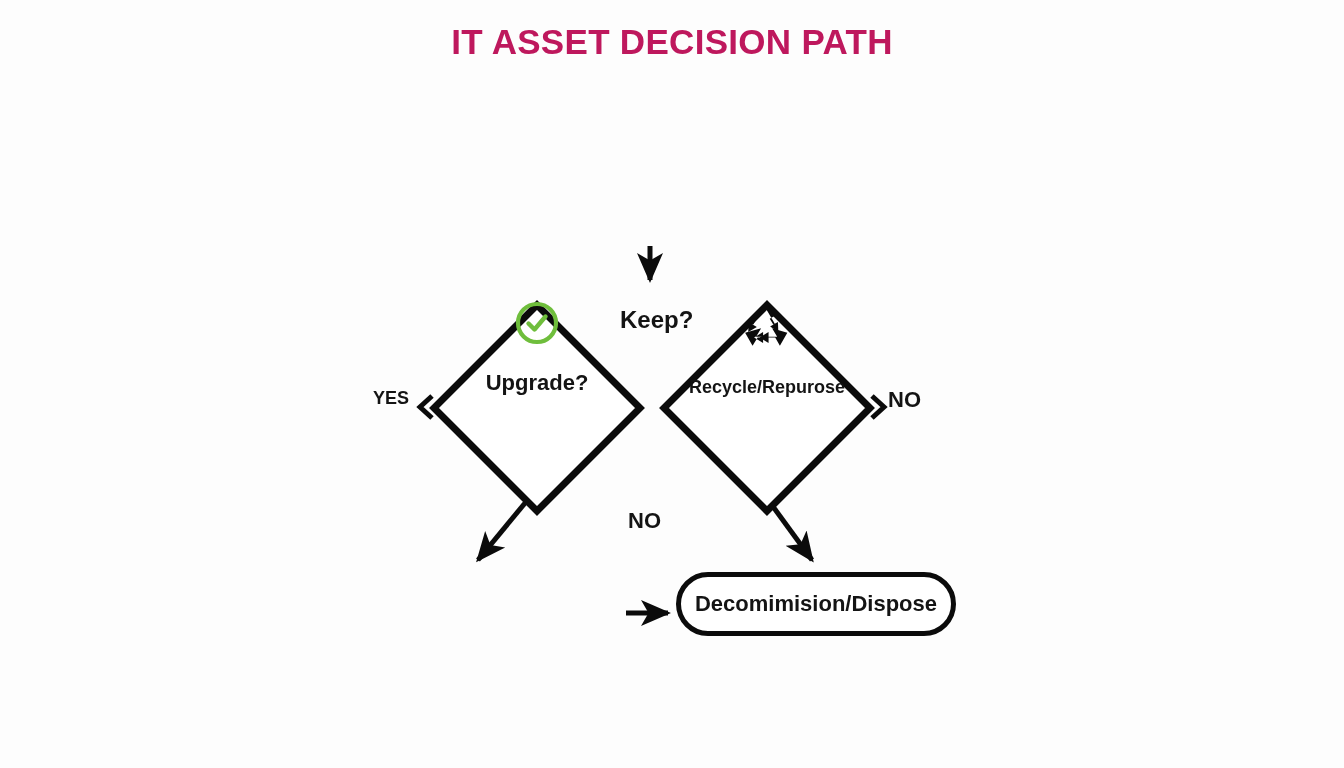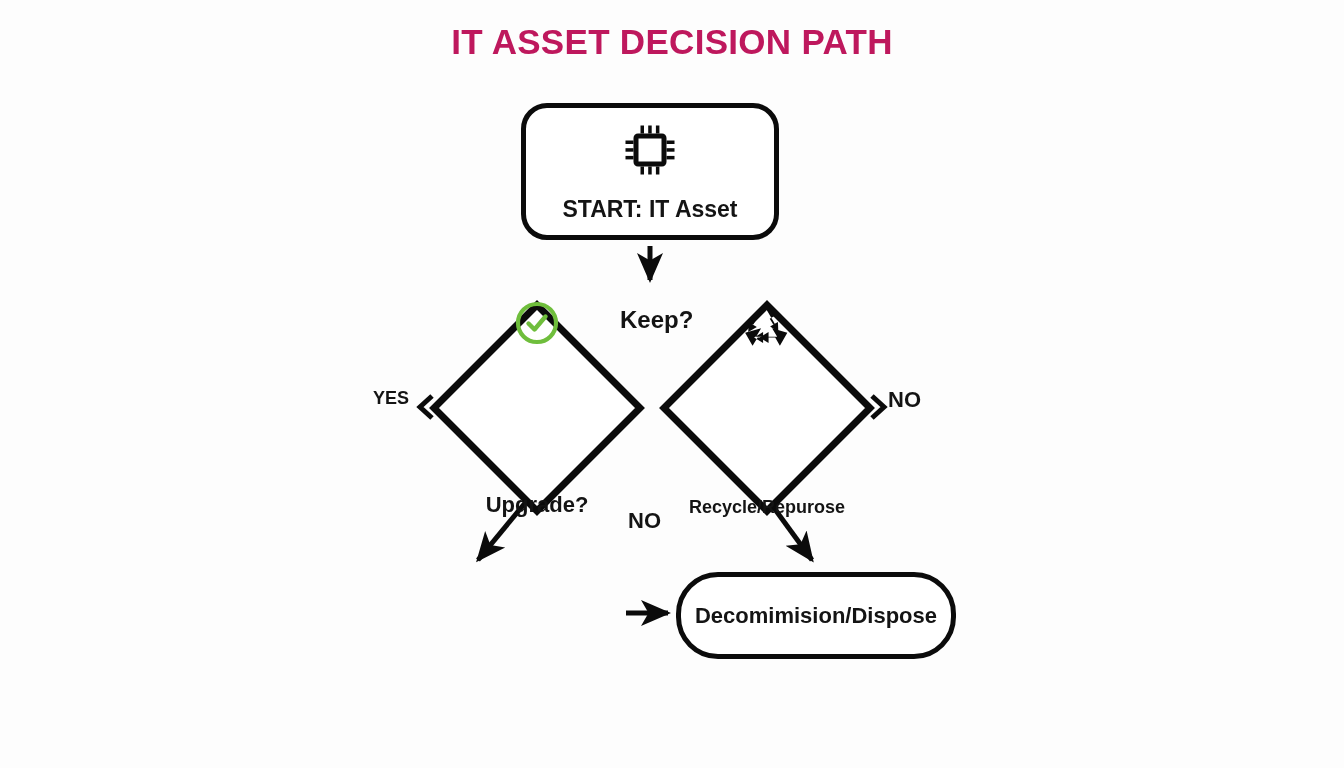--- a/index.html
+++ b/index.html
@@ -80,21 +80,21 @@
   .diamond-shape {
     position: absolute;
     inset: 0;
   }
   .diamond-content {
     position: absolute;
     inset: 0;
     display: flex;
     flex-direction: column;
     align-items: center;
-    justify-content: space-between;
+    justify-content: flex-start;
     gap: 16px;
   }
   .diamond-icon {
     margin-bottom: 10px;
     line-height: 0;
   }
   .diamond-label {
     font-size: 22px;
     font-weight: bold;
     color: #141414;
@@ -111,21 +111,21 @@
     left: 334px;
     top: 572px;
     width: 280px;
     height: 84px;
     border-radius: 42px;
   }
   #decom-node {
     left: 676px;
     top: 572px;
     width: 280px;
-    height: 87px;
+    height: 64px;
     border-radius: 42px;
   }
   #decom-node .node-label { font-size: 22px; }
 
   
   .edge-label {
     position: absolute;
     font-size: 22px;
     font-weight: bold;
     color: #141414;
@@ -179,42 +179,20 @@
 
     <g>
       <line x1="766" y1="497" x2="812" y2="560" stroke="#0b0b0b" stroke-width="5" marker-end="url(#arrowhead)"></line>
     </g>
 
     <g>
       <line x1="626" y1="613" x2="668" y2="613" stroke="#0b0b0b" stroke-width="5" marker-end="url(#arrowhead)"></line>
     </g>
   </svg>
 
-  <div class="node-rect" id="start-node">
-    <div id="start-icon">
-      <svg width="56" height="56" viewBox="0 0 56 56" xmlns="http://www.w3.org/2000/svg">
-        <rect x="14" y="14" width="28" height="28" rx="2" fill="none" stroke="#0b0b0b" stroke-width="5"></rect>
-        <g fill="#0b0b0b">
-          <rect x="18.5" y="3.5" width="3.5" height="8"></rect>
-          <rect x="26.2" y="3.5" width="3.5" height="8"></rect>
-          <rect x="33.9" y="3.5" width="3.5" height="8"></rect>
-          <rect x="18.5" y="44.5" width="3.5" height="8"></rect>
-          <rect x="26.2" y="44.5" width="3.5" height="8"></rect>
-          <rect x="33.9" y="44.5" width="3.5" height="8"></rect>
-          <rect x="3.5" y="18.5" width="8" height="3.5"></rect>
-          <rect x="3.5" y="26.2" width="8" height="3.5"></rect>
-          <rect x="3.5" y="33.9" width="8" height="3.5"></rect>
-          <rect x="44.5" y="18.5" width="8" height="3.5"></rect>
-          <rect x="44.5" y="26.2" width="8" height="3.5"></rect>
-          <rect x="44.5" y="33.9" width="8" height="3.5"></rect>
-        </g>
-      </svg>
-    </div>
-    <div class="node-label" id="start-label">START: IT Asset</div>
-  </div>
 
   <div class="diamond-wrap" id="diamond-upgrade">
     <svg class="diamond-shape" viewBox="0 0 216 216" xmlns="http://www.w3.org/2000/svg">
       <polygon points="108,5 211,108 108,211 5,108" fill="#ffffff" stroke="#0b0b0b" stroke-width="7" stroke-linejoin="miter"></polygon>
     </svg>
     <div class="diamond-content">
       <div class="diamond-icon">
         <svg width="46" height="46" viewBox="0 0 46 46" xmlns="http://www.w3.org/2000/svg">
           <circle cx="23" cy="23" r="19" fill="none" stroke="#6fbe3c" stroke-width="4.2"></circle>
           <path d="M14.5,23.5 L20.5,29.5 L31.5,16.5" fill="none" stroke="#6fbe3c" stroke-width="4.4" stroke-linecap="round" stroke-linejoin="round"></path>

